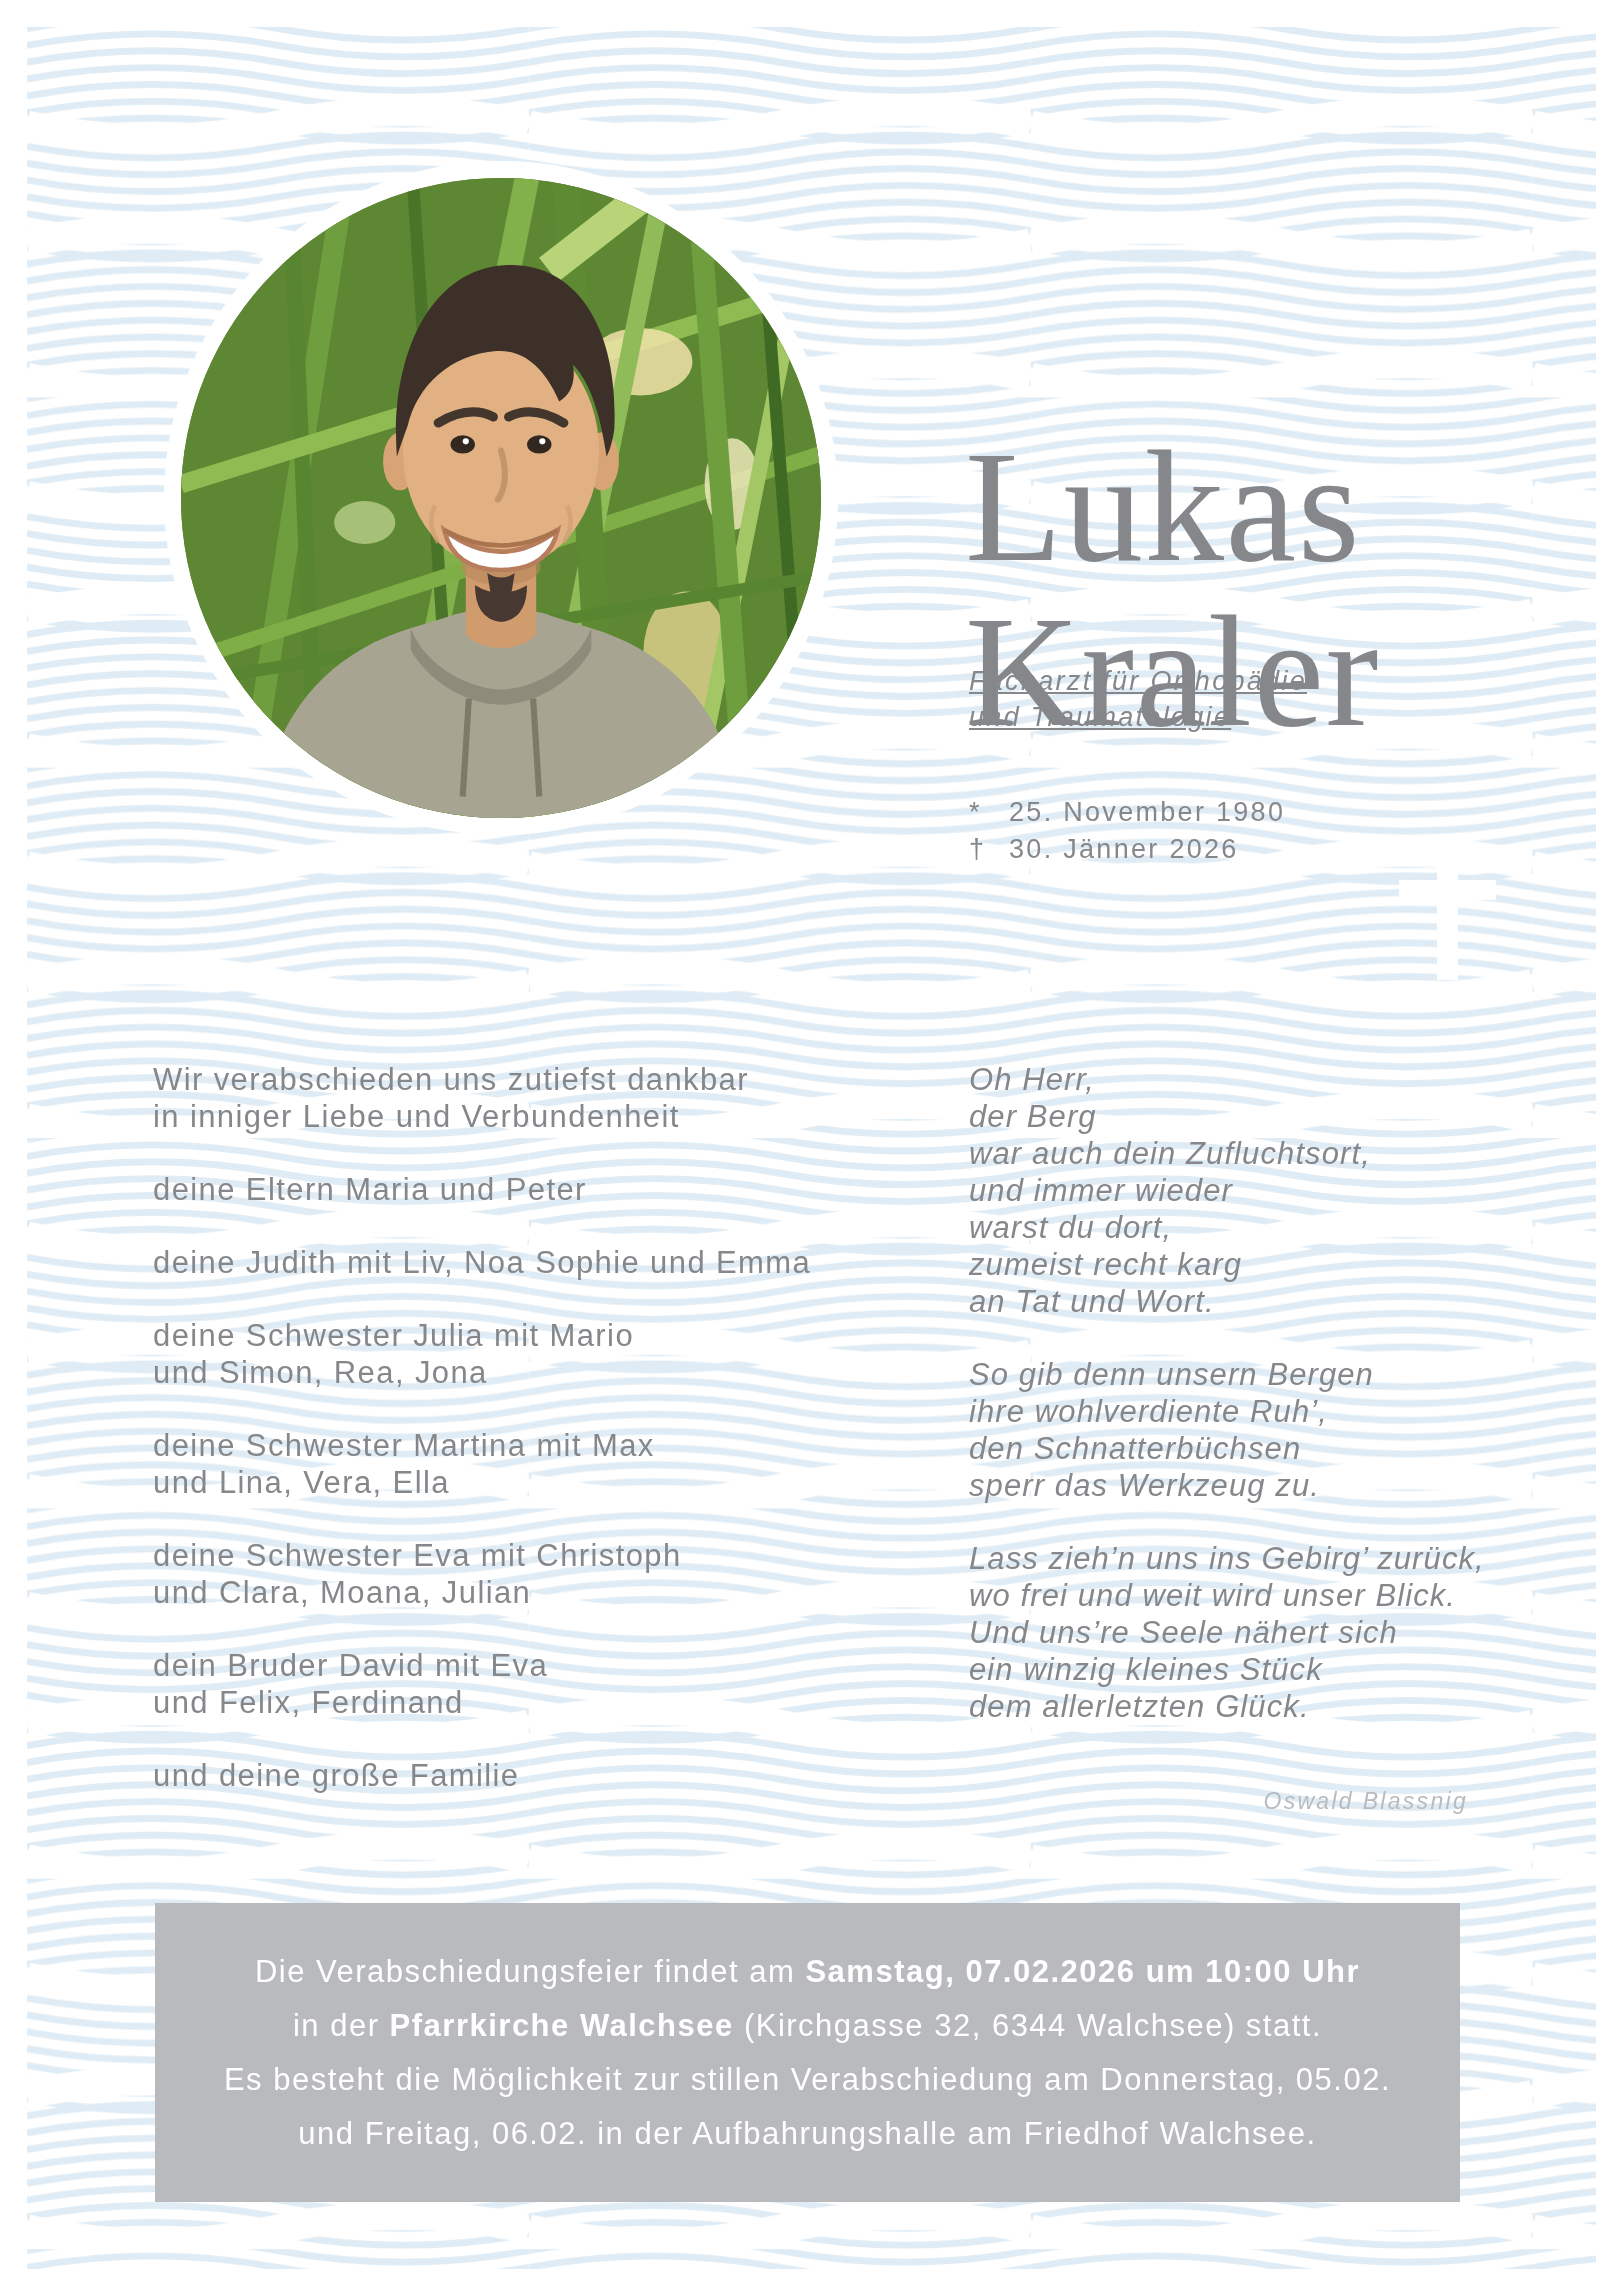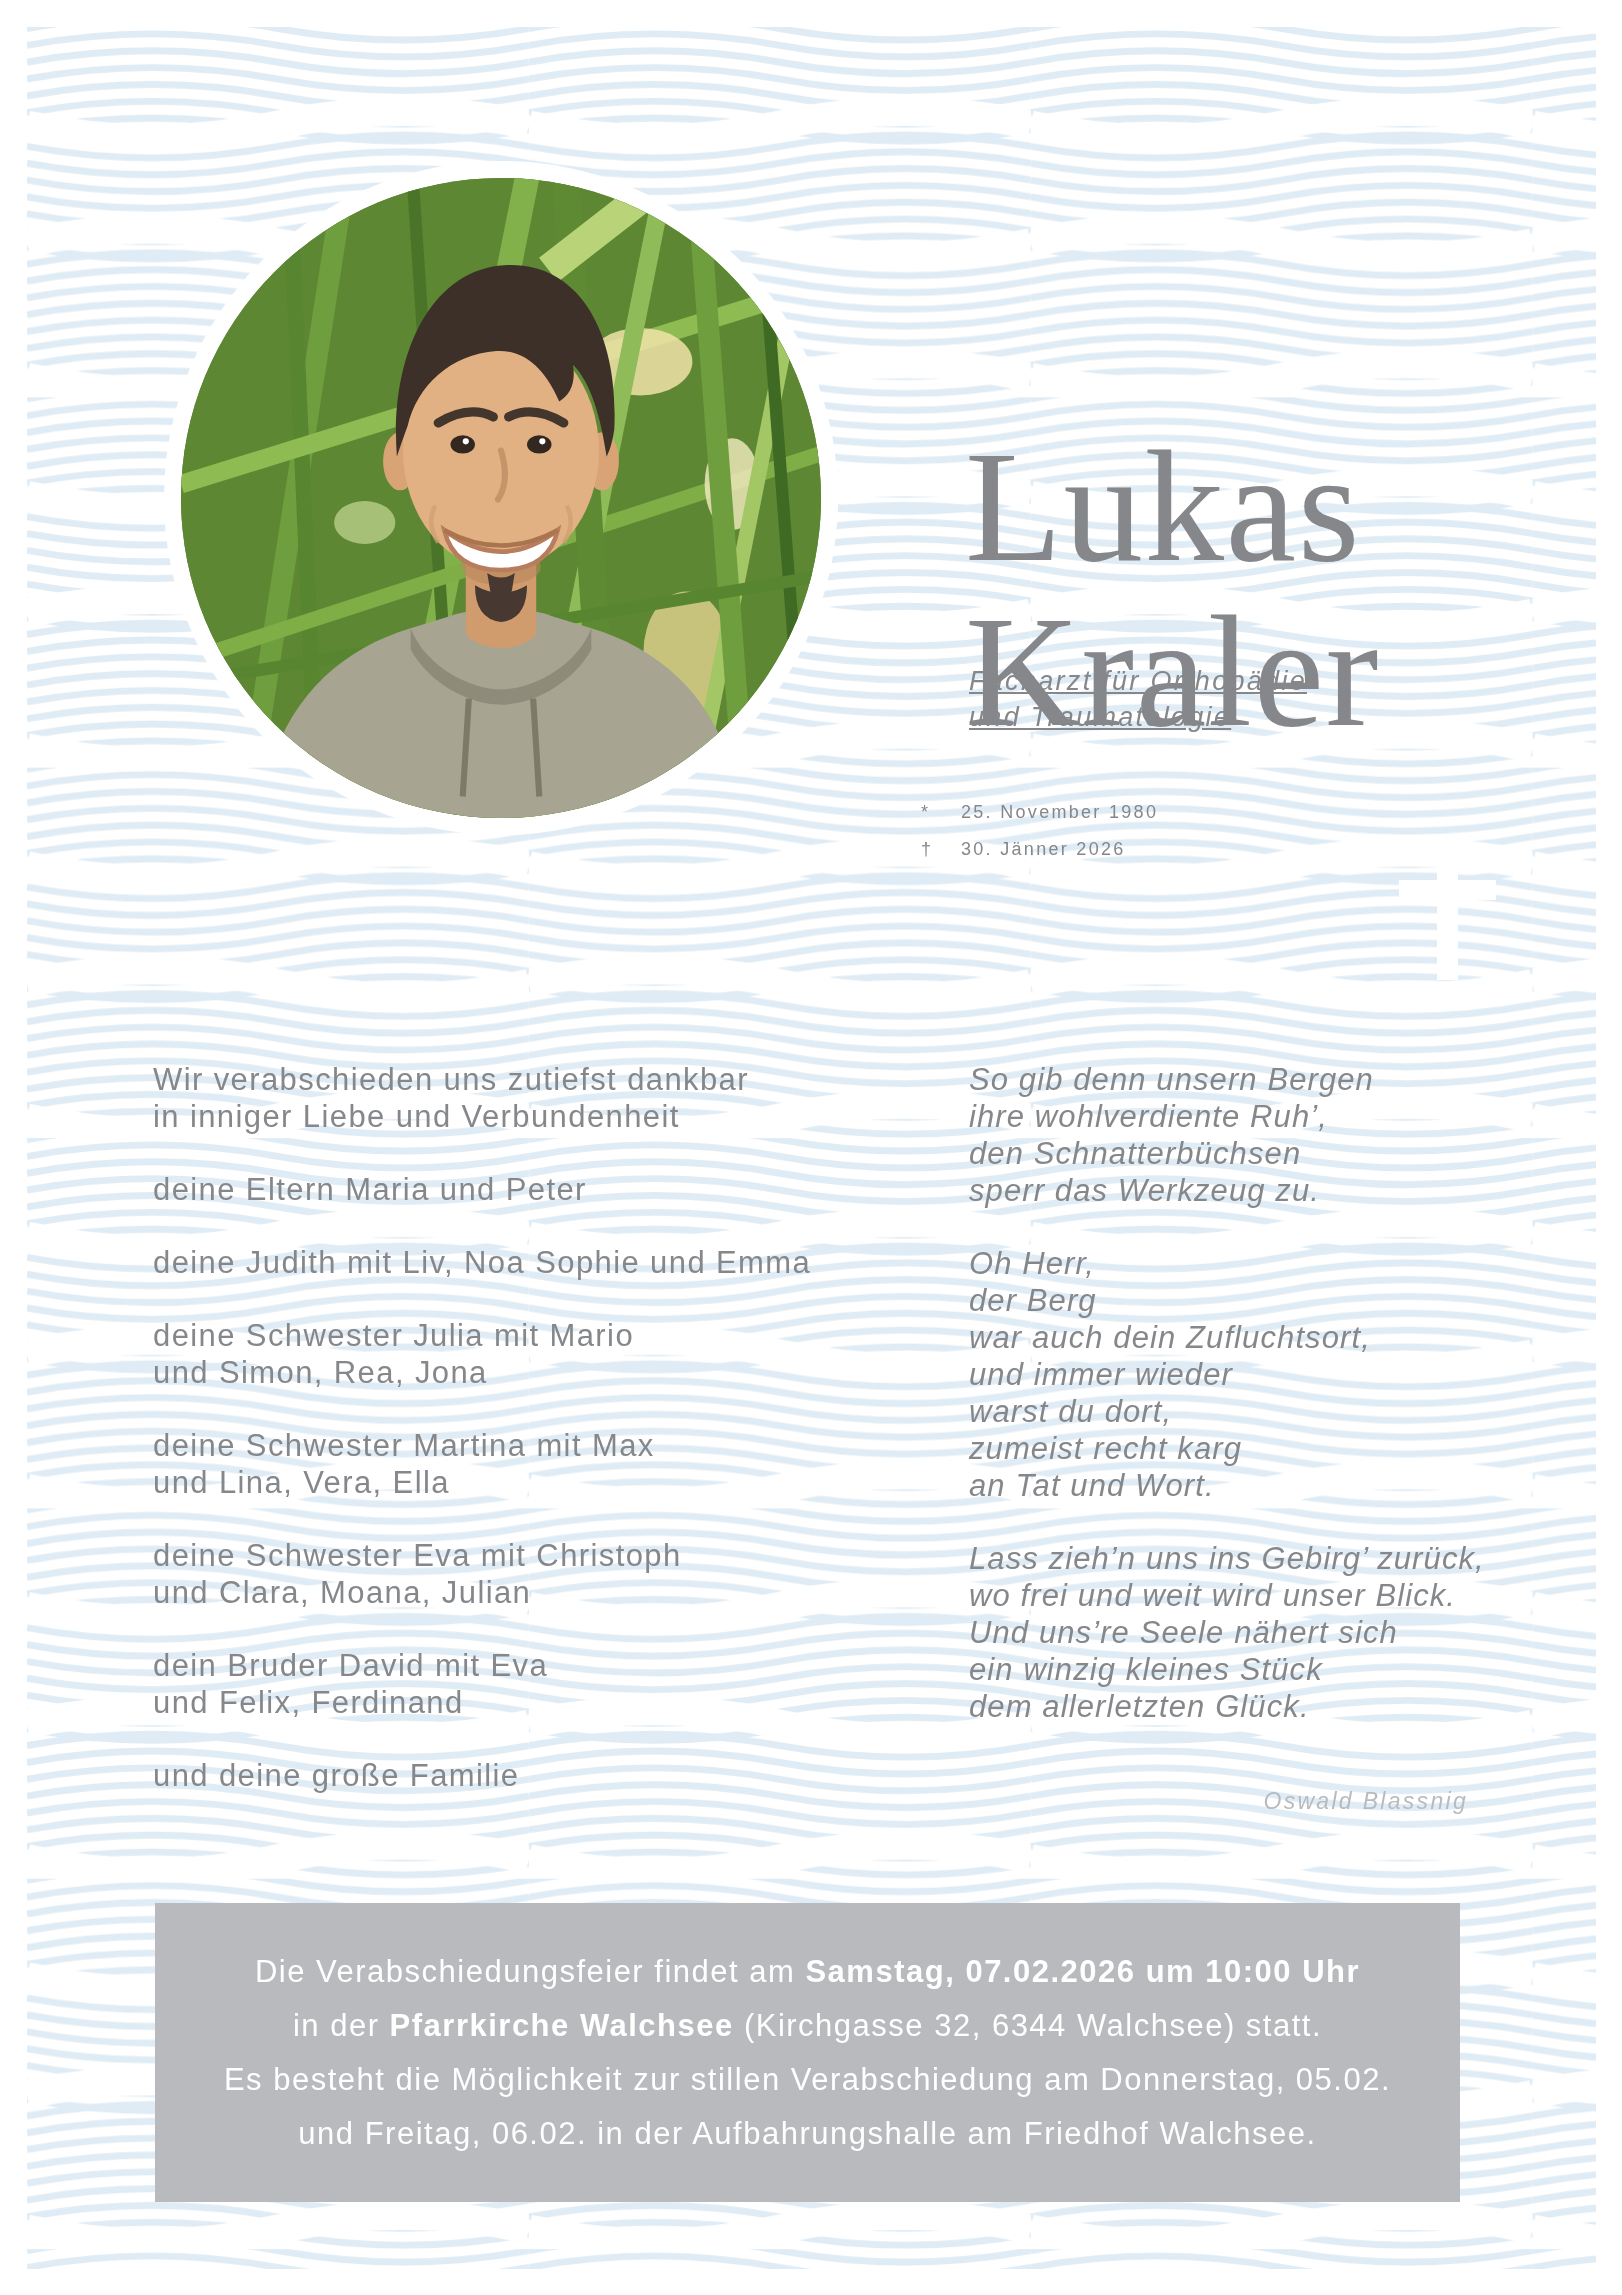--- a/index.html
+++ b/index.html
@@ -55,22 +55,22 @@
     font-style:italic;
     letter-spacing:2.3px;
     white-space:nowrap;
     text-decoration:underline;
   }
   .profession span{display:block;}
 
   
   .dates{
     position:absolute;
-    left:921px;top:794px;
-    font-size:18px;
+    left:969px;top:794px;
+    font-size:27px;
     line-height:37px;
     letter-spacing:2.3px;
     white-space:nowrap;
   }
   .dates .row{display:block;}
   .dates .sym{display:inline-block;width:40px;}
 
   
   .cross{
     position:absolute;
@@ -257,22 +257,22 @@
       <p>deine Eltern Maria und Peter</p>
       <p>deine Judith mit Liv, Noa Sophie und Emma</p>
       <p>deine Schwester Julia mit Mario<br>und Simon, Rea, Jona</p>
       <p>deine Schwester Martina mit Max<br>und Lina, Vera, Ella</p>
       <p>deine Schwester Eva mit Christoph<br>und Clara, Moana, Julian</p>
       <p>dein Bruder David mit Eva<br>und Felix, Ferdinand</p>
       <p>und deine große Familie</p>
     </div>
 
   <div class="poem" id="poem-list">
+      <p>Oh Herr,<br>der Berg<br>war auch dein Zufluchtsort,<br>und immer wieder<br>warst du dort,<br>zumeist recht karg<br>an Tat und Wort.</p>
       <p>So gib denn unsern Bergen<br>ihre wohlverdiente Ruh’,<br>den Schnatterbüchsen<br>sperr das Werkzeug zu.</p>
-      <p>Oh Herr,<br>der Berg<br>war auch dein Zufluchtsort,<br>und immer wieder<br>warst du dort,<br>zumeist recht karg<br>an Tat und Wort.</p>
       <p>Lass zieh’n uns ins Gebirg’ zurück,<br>wo frei und weit wird unser Blick.<br>Und uns’re Seele nähert sich<br>ein winzig kleines Stück<br>dem allerletzten Glück.</p>
     </div>
   <div class="attribution">Oswald Blassnig</div>
 
   <div class="service-box" id="service-lines">
       <p><span>Die Verabschiedungsfeier findet am </span><strong>Samstag, 07.02.2026 um 10:00 Uhr</strong></p>
       <p><span>in der </span><strong>Pfarrkirche Walchsee</strong><span> (Kirchgasse 32, 6344 Walchsee) statt.</span></p>
       <p><span>Es besteht die Möglichkeit zur stillen Verabschiedung am Donnerstag, 05.02.</span></p>
       <p><span>und Freitag, 06.02. in der Aufbahrungshalle am Friedhof Walchsee.</span></p>
     </div>

